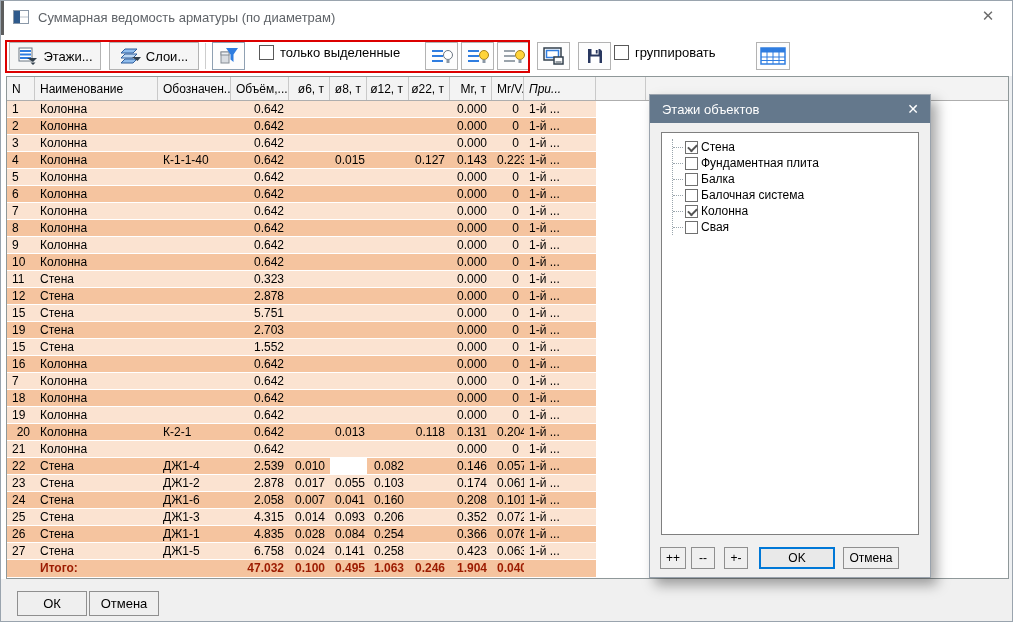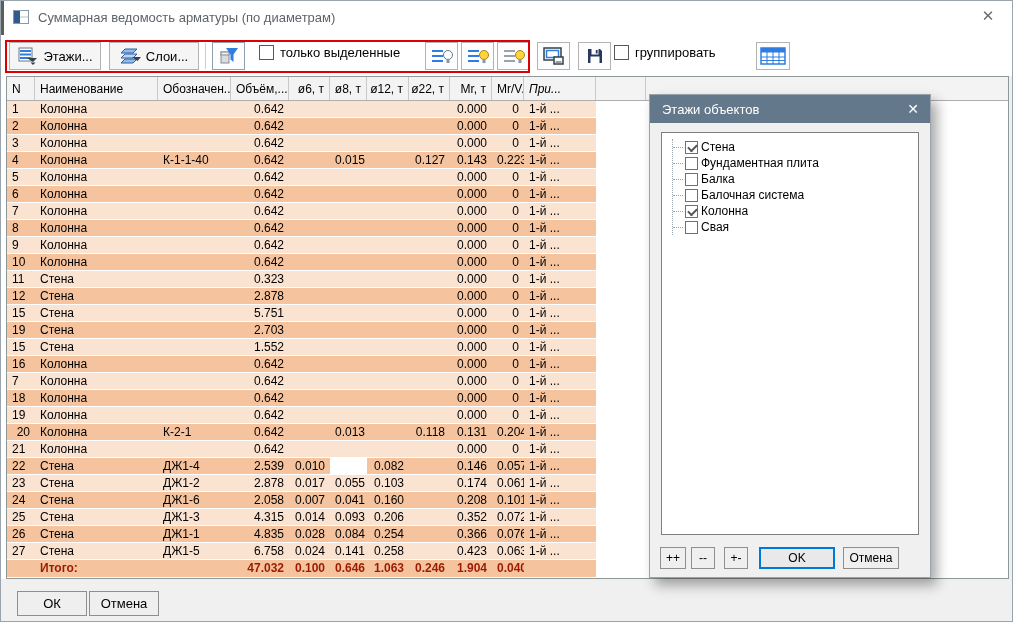--- a/index.html
+++ b/index.html
@@ -611,21 +611,21 @@
           <div class="cell c-left" style="width: 72px; flex: 0 0 auto;">1-й ...</div>
           <div class="cell blankcol" style="width: 50px; flex: 0 0 auto;"></div>
           <div class="cell filler" style="flex: 1 1 0%;"></div>
         </div>
         <div class="trow drow total">
           <div class="cell c-left" style="width: 28px; flex: 0 0 auto;"></div>
           <div class="cell c-left" style="width: 123px; flex: 0 0 auto;">Итого:</div>
           <div class="cell c-left" style="width: 73px; flex: 0 0 auto;"></div>
           <div class="cell c-num" style="width: 58px; flex: 0 0 auto;">47.032</div>
           <div class="cell c-num" style="width: 41px; flex: 0 0 auto;">0.100</div>
-          <div class="cell c-num" style="width: 37px; flex: 0 0 auto;">0.646</div>
+          <div class="cell c-num" style="width: 37px; flex: 0 0 auto;">0.495</div>
           <div class="cell c-num" style="width: 42px; flex: 0 0 auto;">1.063</div>
           <div class="cell c-num" style="width: 41px; flex: 0 0 auto;">0.246</div>
           <div class="cell c-num" style="width: 42px; flex: 0 0 auto;">1.904</div>
           <div class="cell c-num" style="width: 32px; flex: 0 0 auto;">0.040</div>
           <div class="cell c-left" style="width: 72px; flex: 0 0 auto;"></div>
           <div class="cell blankcol" style="width: 50px; flex: 0 0 auto;"></div>
           <div class="cell filler" style="flex: 1 1 0%;"></div>
         </div>
       </div>
   </div>

